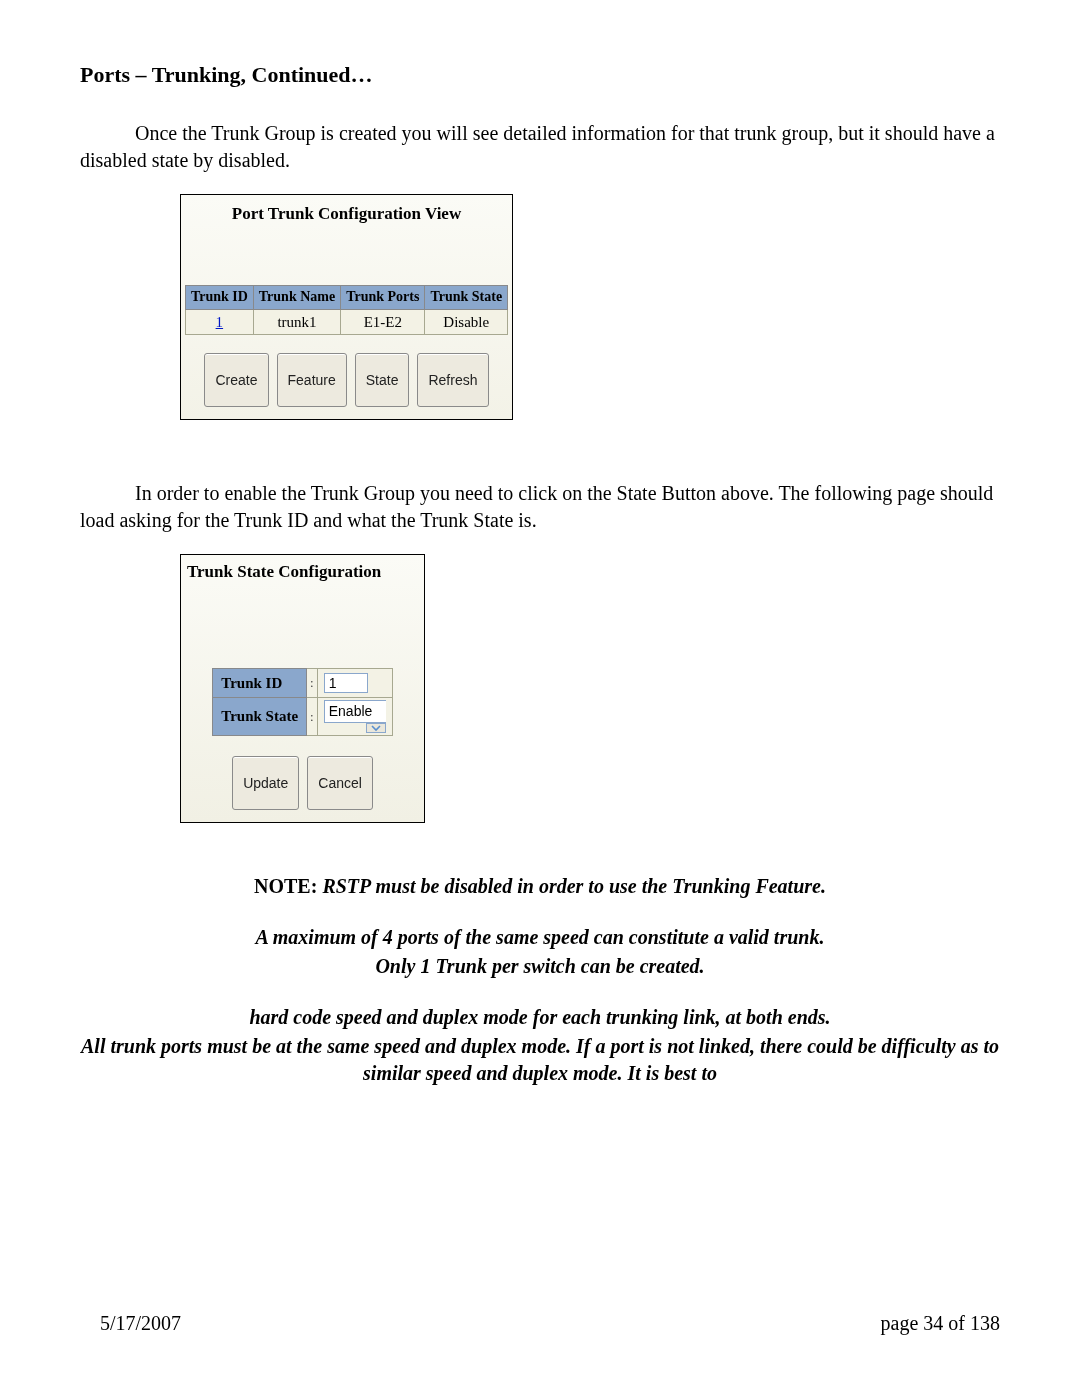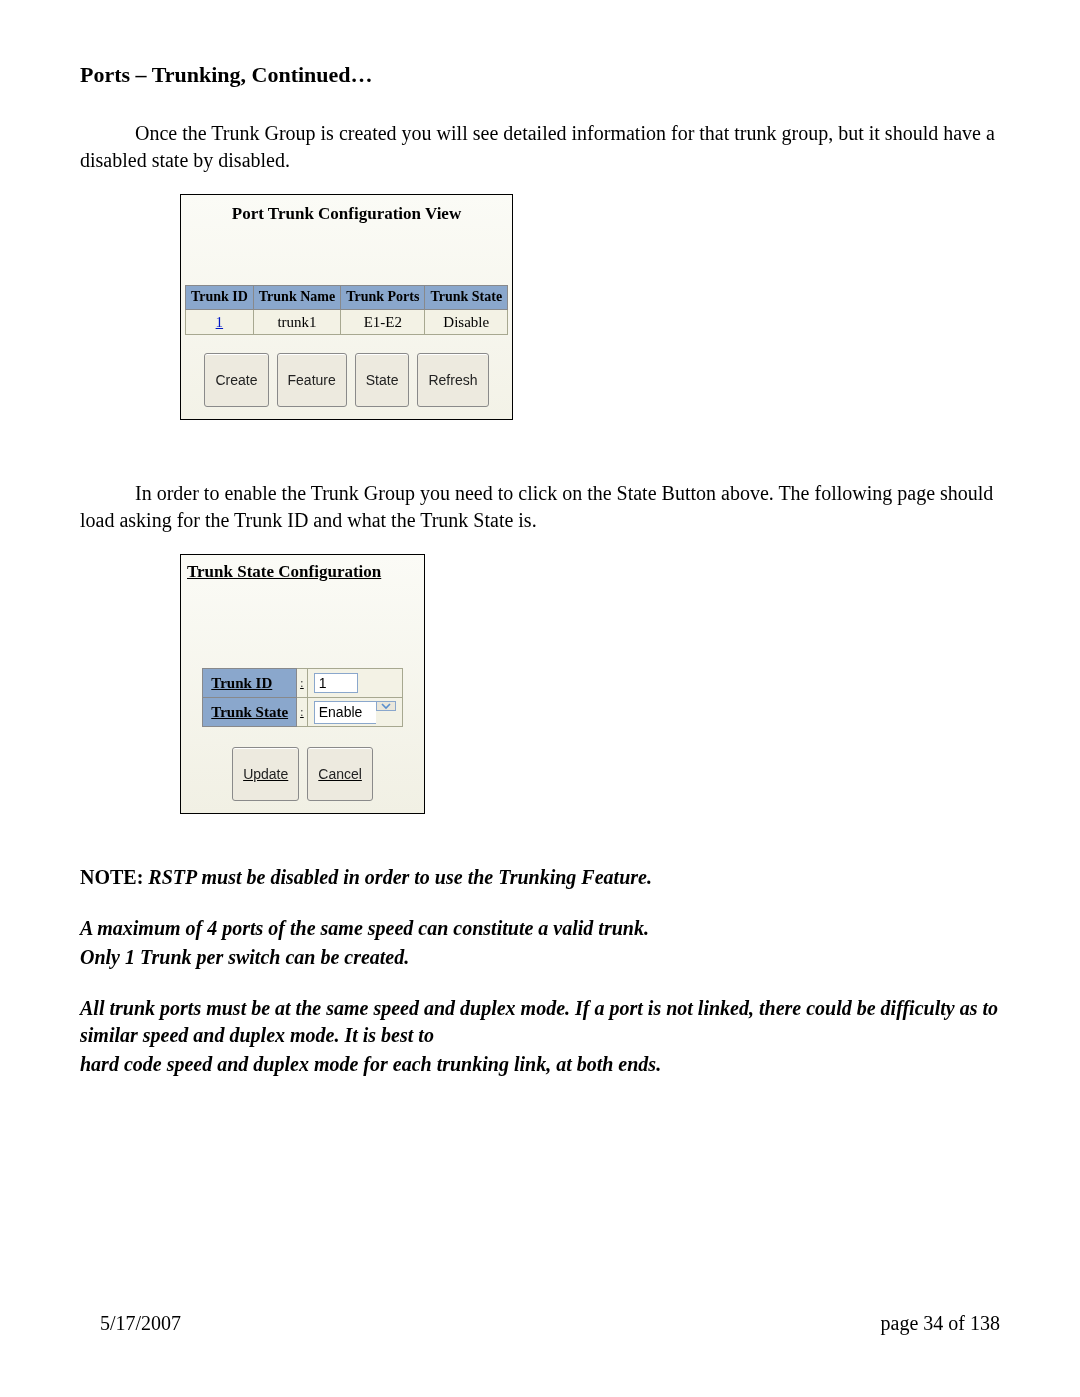--- a/index.html
+++ b/index.html
@@ -89,21 +89,20 @@
   }
 
   
   .panel2 {
     width: 245px;
     margin-left: 100px;
     border: 1px solid #000;
     background: linear-gradient(#fbfbf6, #f1f0e4);
     font-family: "Times New Roman", Times, Georgia, serif;
     box-sizing: border-box;
-    text-decoration: underline;
   }
   .panel2 .title {
     font-weight: bold;
     font-size: 17px;
     padding: 6px 6px 4px 6px;
     color: #000;
   }
   .gap2 { height: 80px; }
   .formtbl {
     margin: 0 auto;
@@ -132,21 +131,22 @@
     font-family: Arial, sans-serif;
     font-size: 14px;
     padding: 1px 4px;
     width: 44px;
     border: 1px solid #8aa7cc;
     background: #fff;
     box-sizing: border-box;
   }
   .selwrap {
     display: inline-flex;
-    align-items: flex-start;
+    align-items: flex-end;
+    flex-direction: column;
   }
   .sel {
     font-family: Arial, sans-serif;
     font-size: 14px;
     padding: 1px 4px;
     width: 62px;
     border: 1px solid #8aa7cc;
     border-right: none;
     background: #fff;
     box-sizing: border-box;
@@ -164,20 +164,21 @@
     display: flex;
     gap: 8px;
     justify-content: center;
     padding: 20px 6px 12px 6px;
   }
 
   .spacer-med { height: 40px; }
 
   .notes-block {
     margin-top: 20px;
+    text-align: center;
   }
   .notes-block p { margin: 0 0 2px 0; }
   .note-label { font-weight: bold; }
   .ital { font-style: italic; font-weight: bold; }
   .indent2 { margin-left: 58px; }
 
   .footer {
     position: absolute;
     left: 100px;
     right: 80px;
@@ -264,21 +265,21 @@
   <div style="height:30px;"></div>
 
   <div class="notes-block">
     <p>
       <span class="note-label">NOTE: </span><span class="ital">RSTP must be disabled in order to use the Trunking Feature.</span>
     </p>
     <div style="height:22px;"></div>
     <p class="ital indent2">A maximum of 4 ports of the same speed can constitute a valid trunk.</p>
     <p class="ital indent2">Only 1 Trunk per switch can be created.</p>
     <div style="height:22px;"></div>
+    <p class="ital indent2">hard code speed and duplex mode for each trunking link, at both ends.</p>
     <p class="ital indent2">All trunk ports must be at the same speed and duplex mode.  If a port is not linked, there could be difficulty as to similar speed and duplex mode.  It is best to</p>
-    <p class="ital indent2">hard code speed and duplex mode for each trunking link, at both ends.</p>
   </div>
 </div>
 
 <div class="footer">
   <span>5/17/2007</span>
   <span>page 34 of 138</span>
 </div>
 
 </body></html>

